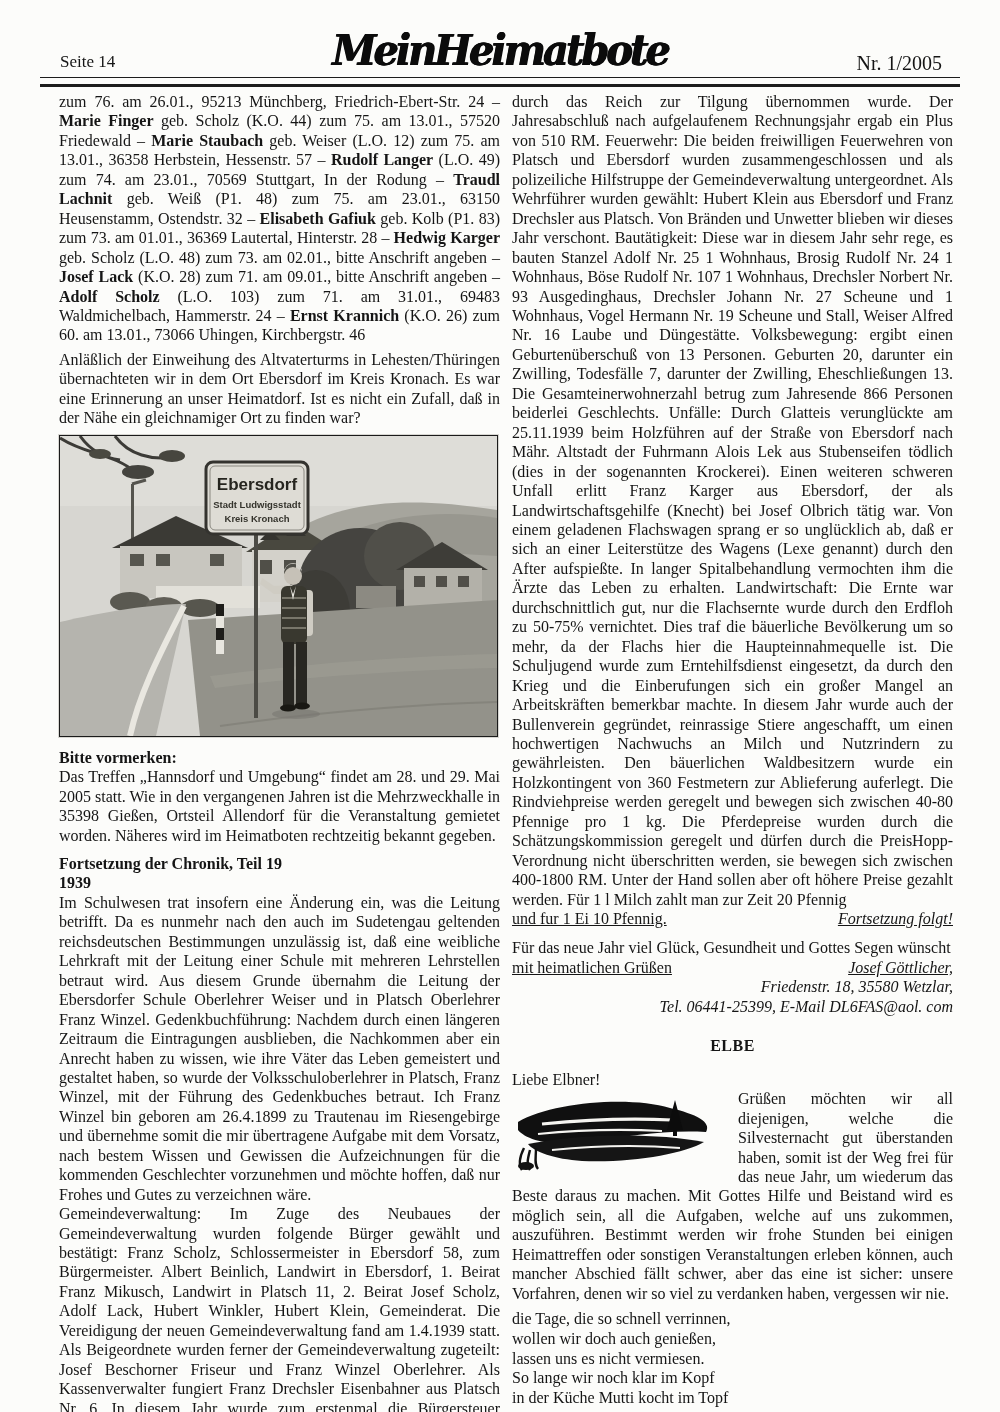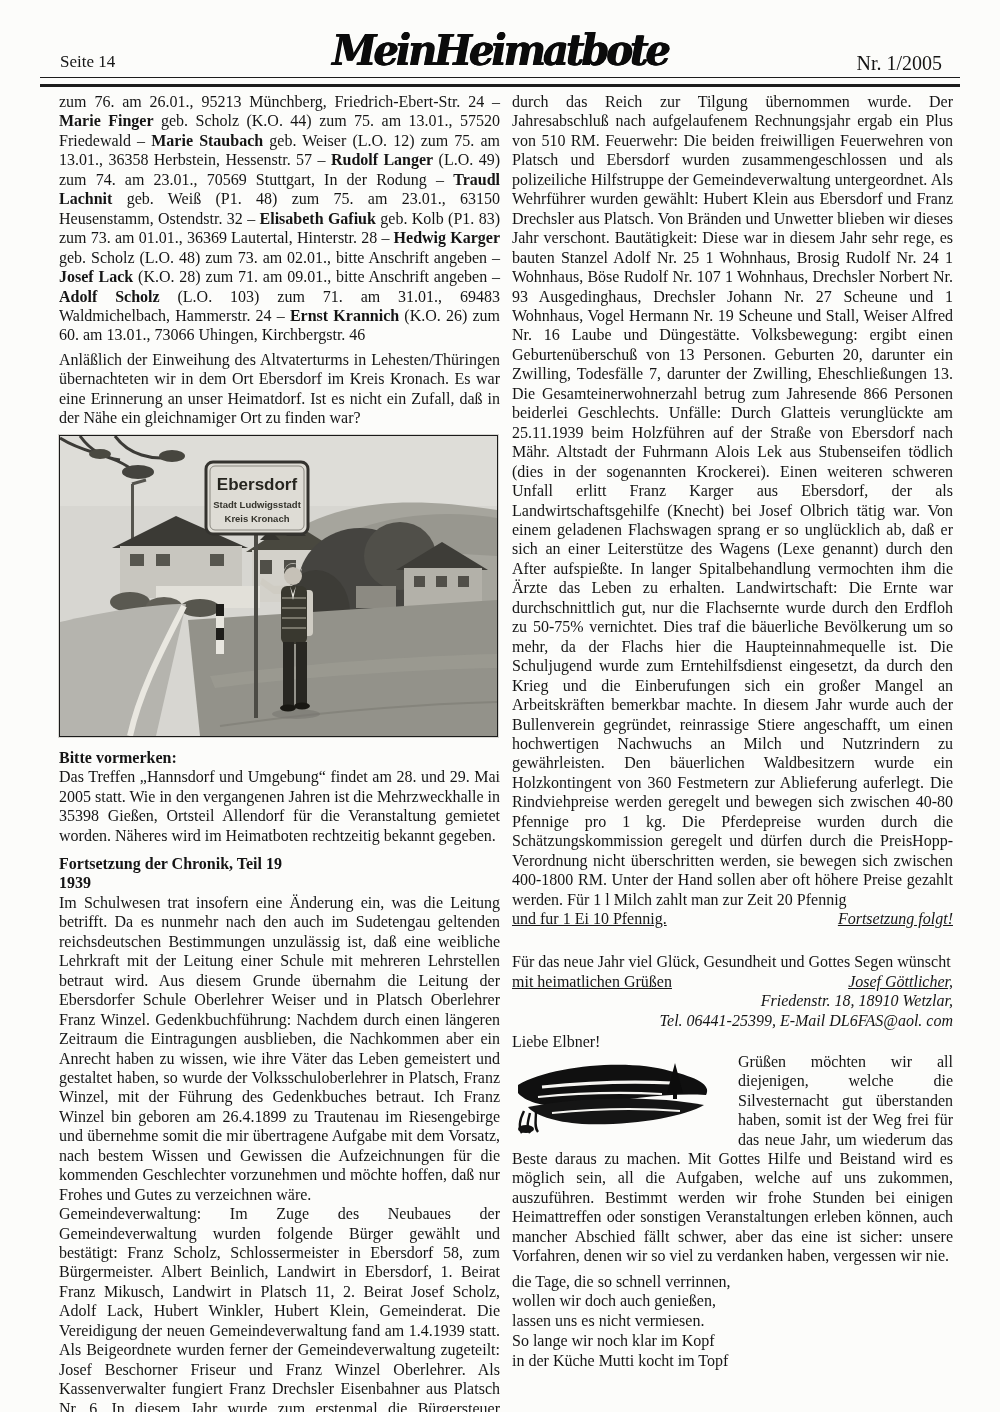--- a/index.html
+++ b/index.html
@@ -160,28 +160,29 @@
 </div>
 
 <div class="col" id="col-right">
 
   <p>durch das Reich zur Tilgung übernommen wurde. Der Jahresabschluß nach aufgelaufenem Rechnungsjahr ergab ein Plus von 510 RM. Feuerwehr: Die beiden freiwilligen Feuerwehren von Platsch und Ebersdorf wurden zusammengeschlossen und als polizeiliche Hilfstruppe der Gemeindeverwaltung untergeordnet. Als Wehrführer wurden gewählt: Hubert Klein aus Ebersdorf und Franz Drechsler aus Platsch. Von Bränden und Unwetter blieben wir dieses Jahr verschont. Bautätigkeit: Diese war in diesem Jahr sehr rege, es bauten Stanzel Adolf Nr. 25 1 Wohnhaus, Brosig Rudolf Nr. 24 1 Wohnhaus, Böse Rudolf Nr. 107 1 Wohnhaus, Drechsler Norbert Nr. 93 Ausgedinghaus, Drechsler Johann Nr. 27 Scheune und 1 Wohnhaus, Vogel Hermann Nr. 19 Scheune und Stall, Weiser Alfred Nr. 16 Laube und Düngestätte. Volksbewegung: ergibt einen Geburtenüberschuß von 13 Personen. Geburten 20, darunter ein Zwilling, Todesfälle 7, darunter der Zwilling, Eheschließungen 13. Die Gesamteinerwohnerzahl betrug zum Jahresende 866 Personen beiderlei Geschlechts. Unfälle: Durch Glatteis verunglückte am 25.11.1939 beim Holzführen auf der Straße von Ebersdorf nach Mähr. Altstadt der Fuhrmann Alois Lek aus Stubenseifen tödlich (dies in der sogenannten Krockerei). Einen weiteren schweren Unfall erlitt Franz Karger aus Ebersdorf, der als Landwirtschaftsgehilfe (Knecht) bei Josef Olbrich tätig war. Von einem geladenen Flachswagen sprang er so unglücklich ab, daß er sich an einer Leiterstütze des Wagens (Lexe genannt) durch den After aufspießte. In langer Spitalbehandlung vermochten ihm die Ärzte das Leben zu erhalten. Landwirtschaft: Die Ernte war durchschnittlich gut, nur die Flachsernte wurde durch den Erdfloh zu 50-75% vernichtet. Dies traf die bäuerliche Bevölkerung um so mehr, da der Flachs hier die Haupteinnahmequelle ist. Die Schuljugend wurde zum Erntehilfsdienst eingesetzt, da durch den Krieg und die Einberufungen sich ein großer Mangel an Arbeitskräften bemerkbar machte. In diesem Jahr wurde auch der Bullenverein gegründet, reinrassige Stiere angeschafft, um einen hochwertigen Nachwuchs an Milch und Nutzrindern zu gewährleisten. Den bäuerlichen Waldbesitzern wurde ein Holzkontingent von 360 Festmetern zur Ablieferung auferlegt. Die Rindviehpreise werden geregelt und bewegen sich zwischen 40-80 Pfennige pro 1 kg. Die Pferdepreise wurden durch die Schätzungskommission geregelt und dürfen durch die PreisHopp-Verordnung nicht überschritten werden, sie bewegen sich zwischen 400-1800 RM. Unter der Hand sollen aber oft höhere Preise gezahlt werden. Für 1 l Milch zahlt man zur Zeit 20 Pfennig</p>
   <div class="lastline">
     <span>und fur 1 Ei 10 Pfennig.</span>
     <span class="i">Fortsetzung folgt!</span>
   </div>
 
-  <p class="para-gap" style="margin-top:24px">Für das neue Jahr viel Glück, Gesundheit und Gottes Segen wünscht</p>
+  <p class="para-gap" style="margin-top:10px">Für das neue Jahr viel Glück, Gesundheit und Gottes Segen wünscht</p>
   <div class="lastline">
     <span>mit heimatlichen Grüßen</span>
     <span class="i">Josef Göttlicher,</span>
   </div>
-  <div class="right-i">Friedenstr. 18, 18910 Wetzlar,</div>
+  <div class="right-i">Friedenstr. 18, 35580 Wetzlar,</div>
   <div class="right-i">Tel. 06441-25399, E-Mail DL6FAS@aol. com</div>
 
+  <div class="center-head">ELBE</div>
 
   <div class="salutation">Liebe Elbner!</div>
 
   <div>
     <svg class="sketch" viewBox="0 0 212 80">
       <path d="M6,30 C40,10 118,4 158,16 C184,22 200,30 194,40 C150,38 118,44 80,50 C42,56 14,48 6,38 Z" fill="#101010"></path>
       <path d="M16,52 C62,42 142,40 192,50 C172,62 120,71 70,69 C42,67 22,60 16,52 Z" fill="#151515"></path>
       <path d="M30,32 C70,28 120,26 160,28" stroke="#f6f5f1" stroke-width="3.2" fill="none"></path>
       <path d="M26,42 C66,38 110,37 150,39" stroke="#f6f5f1" stroke-width="2.2" fill="none"></path>
       <path d="M40,58 C80,54 130,53 168,56" stroke="#f6f5f1" stroke-width="2" fill="none"></path>

